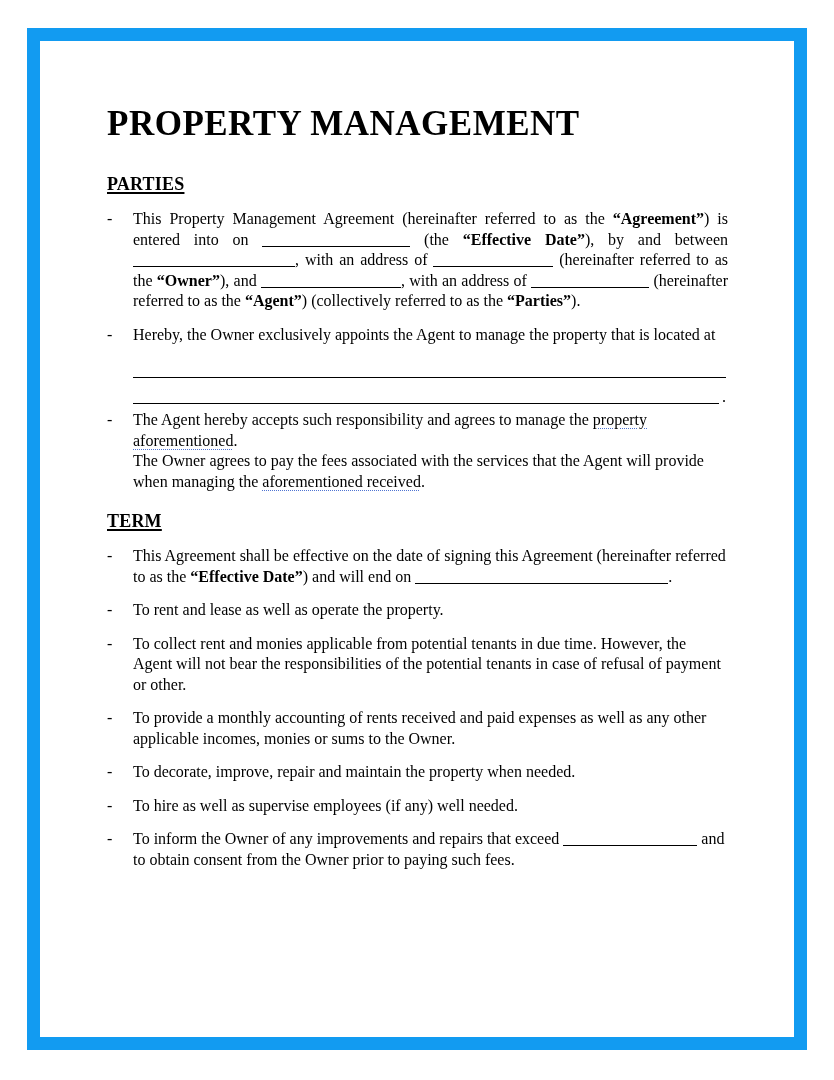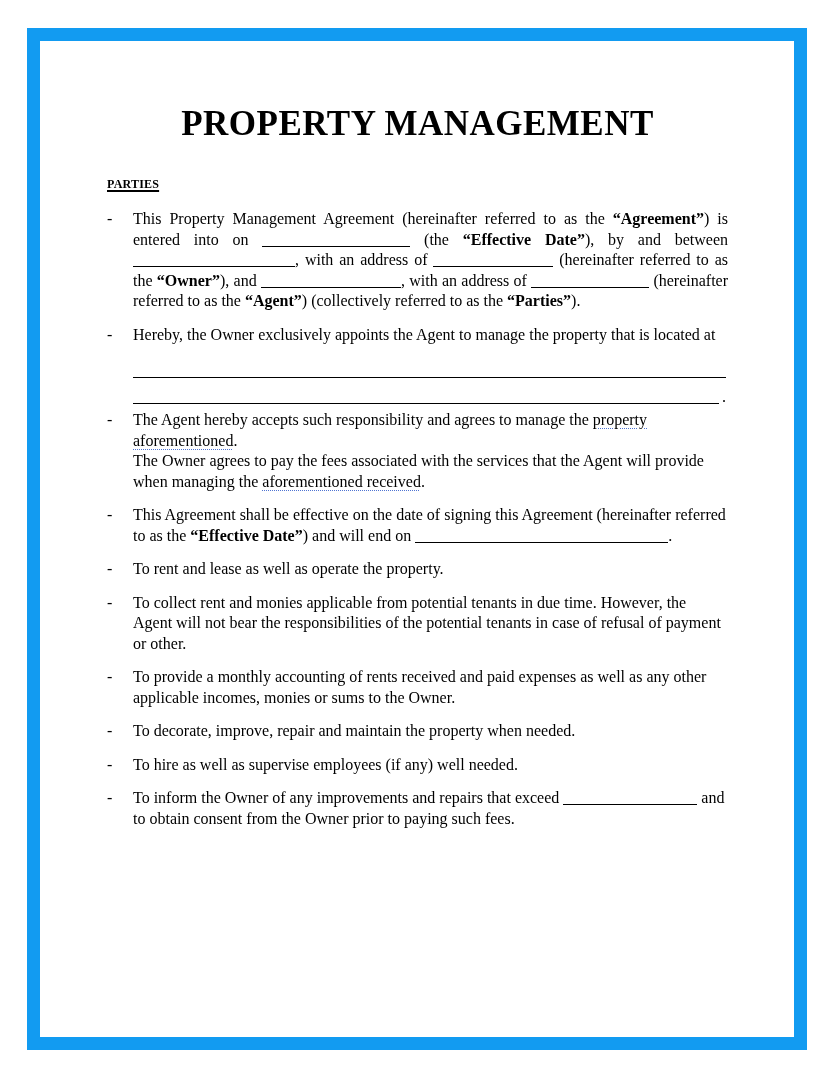--- a/index.html
+++ b/index.html
@@ -18,26 +18,25 @@
     box-sizing: border-box;
     border: 13px solid #129bf1;
     background: #ffffff;
     padding: 58px 66px 0 67px;
   }
   .doc-title {
     margin: 0 0 26px 0;
     font-size: 35px;
     line-height: 49px;
     font-weight: bold;
-    text-align: center;
     letter-spacing: 0.5px;
   }
   .doc-title .title-line { display: block; }
   .section-heading {
-    font-size: 12px;
+    font-size: 18px;
     line-height: 21px;
     font-weight: bold;
     margin: 19px 0 14px 0;
     text-decoration: underline;
     text-decoration-thickness: 1.5px;
     text-underline-offset: 2px;
     letter-spacing: 0.2px;
   }
   .doc-section { margin: 0; }
   .bullet {
@@ -100,20 +99,21 @@
         <div class="ruled-line">
           <span class="rule"></span>
           <span class="rule-suffix">.</span>
         </div>
         <div class="bullet">
           <span class="dash">-</span>
           <div class="bullet-text"><span>The Agent hereby accepts such responsibility and agrees to manage the </span><span class="grammar">property aforementioned</span><span>.</span><br><span>The Owner agrees to pay the fees associated with the services that the Agent will provide when managing the </span><span class="grammar">aforementioned received</span><span>.</span></div>
         </div>
       </section>
       <section class="doc-section">
+        <h2 class="section-heading">TERM</h2>
         <div class="bullet">
           <span class="dash">-</span>
           <div class="bullet-text"><span>This Agreement shall be effective on the date of signing this Agreement (hereinafter referred to as the </span><strong>“Effective Date”</strong><span>) and will end on </span><span class="blank" style="width: 253px;"></span><span>.</span></div>
         </div>
       </section>
       <section class="doc-section">
         <div class="bullet">
           <span class="dash">-</span>
           <div class="bullet-text"><span>To rent and lease as well as operate the property.</span></div>
         </div>

